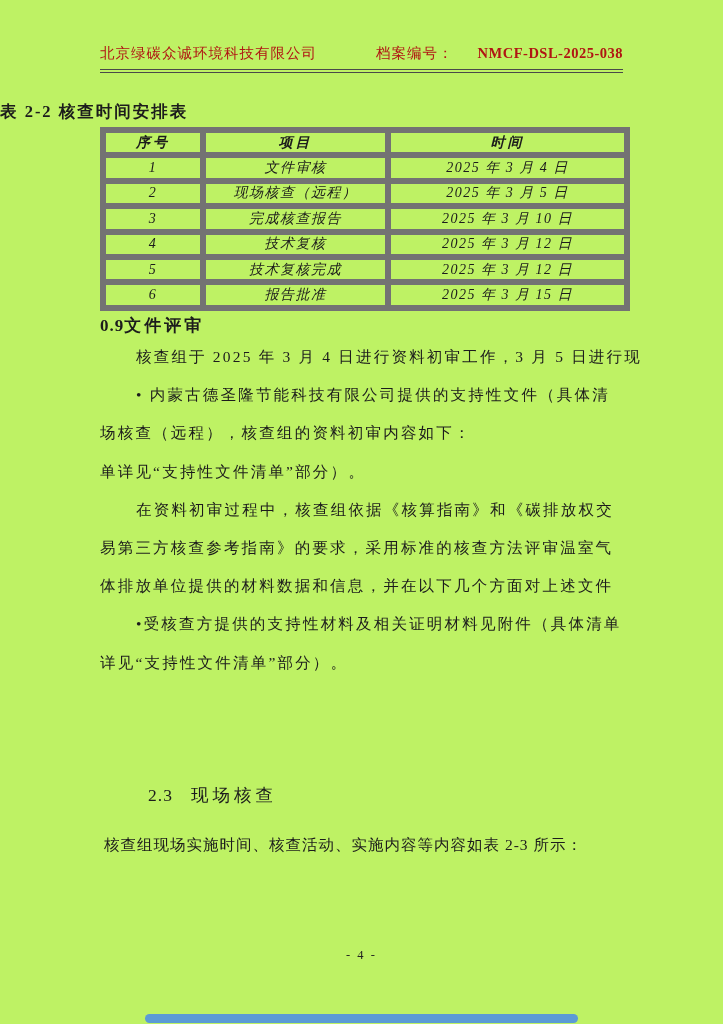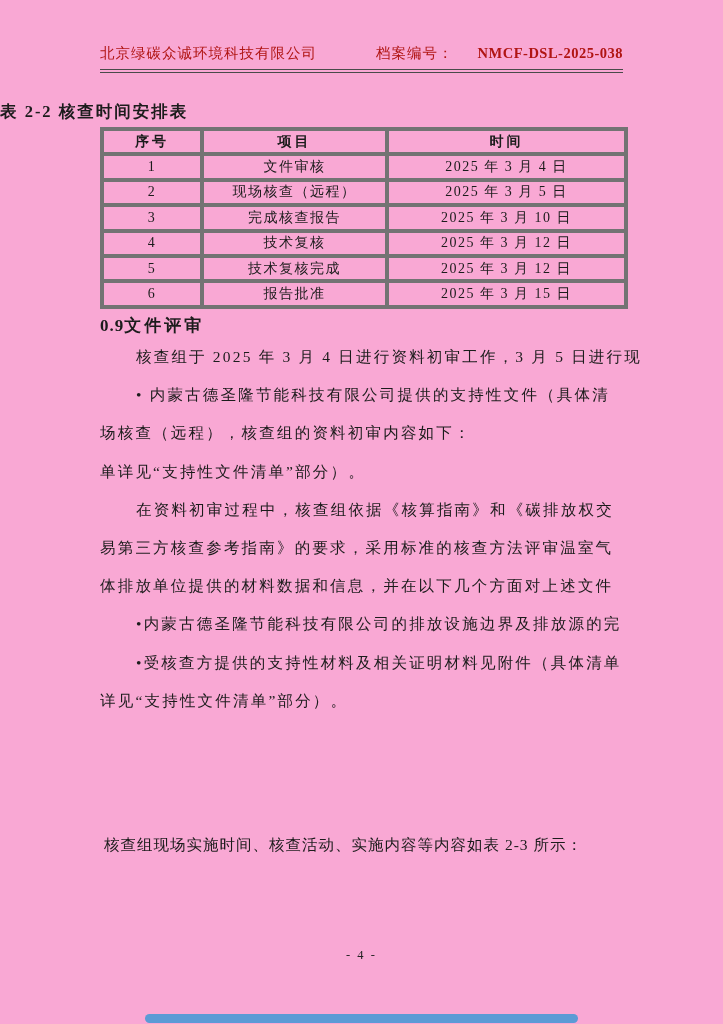--- a/index.html
+++ b/index.html
@@ -4,21 +4,21 @@
 <style>
   * { margin: 0; padding: 0; box-sizing: border-box; }
   html, body { background: #ffffff; }
   body {
     width: 723px; height: 1024px;
     position: relative;
     font-family: "Liberation Serif", "DejaVu Serif", serif;
     color: #1c1c1c;
     overflow: hidden;
   }
-  .page { position: absolute; inset: 0; background: #f9a8d4; }
+  .page { position: absolute; inset: 0; background: #bef264; }
 
   
   .hdr {
     position: absolute; top: 44px; left: 100px; right: 100px;
     display: flex; justify-content: space-between; align-items: baseline;
     font-size: 14.5px; letter-spacing: 1px;
   }
   .hdr .red { color: #b01513; }
   .hdr .file { display: flex; gap: 24px; align-items: baseline; }
   .hdr .file-no { font-weight: bold; letter-spacing: 0.5px; font-family: "Liberation Serif", serif; }
@@ -30,23 +30,23 @@
   
   .tbl-title {
     position: absolute; top: 101px; left: 0; width: 100%;
     font-weight: bold; font-size: 16.5px; letter-spacing: 2px;
   }
   table.sched {
     position: absolute; top: 127px; left: 100px;
     width: 524px; border-collapse: collapse; table-layout: fixed;
   }
   table.sched th, table.sched td {
-    border: 4px solid #737373;
+    border: 6px solid #737373;
     height: 25.4px; text-align: center; vertical-align: middle;
-    font-size: 14px; letter-spacing: 1.5px; padding: 0;
+    font-size: 14px; letter-spacing: 1.5px; padding: 0; font-style: italic;
   }
   table.sched th { font-weight: bold; letter-spacing: 3px; }
   col.c1 { width: 100px; } col.c2 { width: 185px; } col.c3 { width: 239px; }
 
   
   .sec22 {
     position: absolute; top: 314px; left: 100px;
     font-weight: bold; font-size: 17px; letter-spacing: 1px;
   }
   .sec22 .sec-title { letter-spacing: 3px; }
@@ -149,25 +149,27 @@
   </div>
 
   <div class="bodytext">
     <div class="bline ind">核查组于 2025 年 3 月 4 日进行资料初审工作，3 月 5 日进行现</div>
     <div class="bline ind">•  内蒙古德圣隆节能科技有限公司提供的支持性文件（具体清</div>
     <div class="bline">场核查（远程），核查组的资料初审内容如下：</div>
     <div class="bline">单详见“支持性文件清单”部分）。</div>
     <div class="bline ind">在资料初审过程中，核查组依据《核算指南》和《碳排放权交</div>
     <div class="bline">易第三方核查参考指南》的要求，采用标准的核查方法评审温室气</div>
     <div class="bline">体排放单位提供的材料数据和信息，并在以下几个方面对上述文件</div>
-    <div class="bline ind">•内蒙古德圣隆节能科技有限公司的排放设施边界及排放源的完</div>
     <div class="bline ind">•受核查方提供的支持性材料及相关证明材料见附件（具体清单</div>
     <div class="bline">详见“支持性文件清单”部分）。</div>
   </div>
 
+  <div class="sec23">
+    <span class="sec-num">2.3</span><span class="sec-title">现场核查</span>
+  </div>
 
   <div class="lastline">核查组现场实施时间、核查活动、实施内容等内容如表 2-3 所示：</div>
 
   <div class="footer">- 4 -</div>
 
   <div class="scrollbar"></div>
 
 </div>
 
 </body></html>

